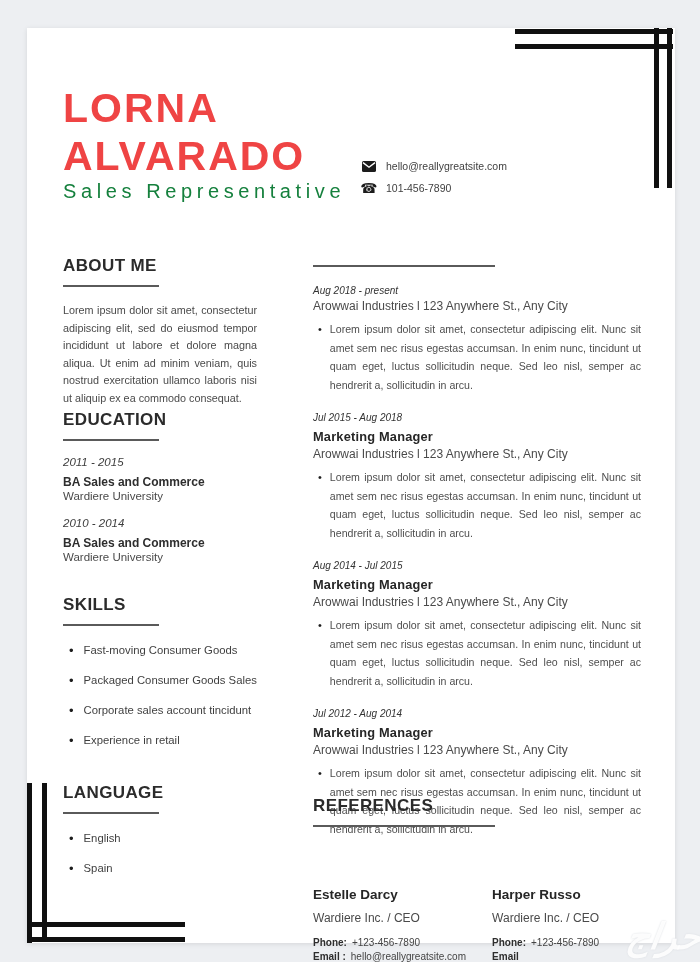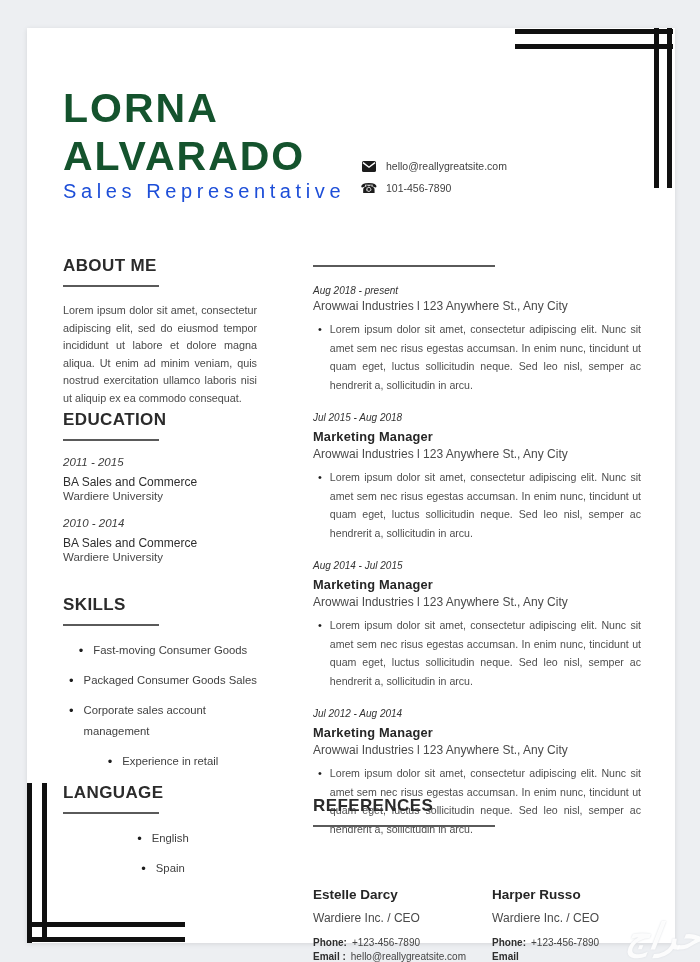--- a/index.html
+++ b/index.html
@@ -24,25 +24,25 @@
   .deco-tr-v2 { top:0; right:3px;  width:5px; height:160px; }
   .deco-bl-v1 { bottom:0;  left:0px;  width:5px; height:160px; }
   .deco-bl-v2 { bottom:2px; left:15px; width:5px; height:158px; }
   .deco-bl-h1 { bottom:16px; left:0px; width:158px; height:5px; }
   .deco-bl-h2 { bottom:1px;  left:0px; width:158px; height:5px; }
 
   
   .name {
     position:absolute; left:36px; top:56px;
     font-size:41px; font-weight:800; letter-spacing:2px;
-    color:#14532d; line-height:48px;
+    color:#ef4444; line-height:48px;
   }
   .job-title {
     position:absolute; left:36px; top:152px;
-    font-size:20px; font-weight:400; letter-spacing:4.6px; color:#1d4ed8;
+    font-size:20px; font-weight:400; letter-spacing:4.6px; color:#15803d;
   }
   .contact { position:absolute; left:334px; top:132px; }
   .contact-row { display:flex; align-items:center; margin-bottom:10px; }
   .contact-row .c-icon { width:16px; display:flex; justify-content:center; margin-right:9px; }
   .contact-row .c-text { font-size:10.5px; color:#3f3f3f; }
   .phone-glyph { font-family:"DejaVu Sans",sans-serif; font-size:14px; color:#1c1c1c; line-height:12px; }
 
   
   .section { position:absolute; }
   .sec-title { font-size:17px; font-weight:700; letter-spacing:0.4px; color:#2b2b2b; }
@@ -51,24 +51,24 @@
   .rule-wide { width:182px; }
 
   
   .col-left { left:36px; width:194px; }
   .about-text {
     margin-top:15px; font-size:10.8px; line-height:17.5px;
     text-align:justify; color:#4a4a4a;
   }
   .edu-item { margin-top:15px; }
   .edu-dates { font-style:italic; font-size:11.5px; color:#3d3d3d; }
-  .edu-degree { margin-top:7px; font-size:12px; font-weight:400; color:#2e2e2e; }
+  .edu-degree { margin-top:7px; font-size:12px; font-weight:700; color:#2e2e2e; }
   .edu-school { margin-top:1px; font-size:11.5px; color:#4a4a4a; }
   .b-list { margin-top:14px; }
-  .b-item { display:flex; margin-bottom:9px; font-size:11.3px; color:#3f3f3f; line-height:21px;justify-content:center; }
+  .b-item { display:flex; margin-bottom:9px; font-size:11.3px; color:#3f3f3f; line-height:21px; }
   .b-item::before { content:"•"; margin:0 10px 0 6px; font-size:13px; color:#1d1d1d; }
 
   
   .col-right { left:286px; width:328px; }
   .xp-item { margin-top:18px; }
   .xp-dates { font-style:italic; font-size:10px; font-weight:400; color:#333;margin-top:8px; }
   .xp-role { margin-top:6px; font-size:12.8px; font-weight:700; color:#262626; letter-spacing:0.2px; }
   .xp-company { margin-top:3px; font-size:12px; color:#4a4a4a; }
   .xp-desc { display:flex; margin-top:7px; }
   .xp-desc::before { content:"•"; margin:0 8px 0 5px; font-size:11px; color:#1d1d1d; line-height:18px; }
@@ -156,21 +156,21 @@
     <div class="sec-title">SKILLS</div>
     <div class="sec-rule rule-narrow"></div>
     <div class="b-list">
       <div class="b-item">
           <span>Fast-moving Consumer Goods</span>
         </div>
       <div class="b-item">
           <span>Packaged Consumer Goods Sales</span>
         </div>
       <div class="b-item">
-          <span>Corporate sales account management</span>
+          <span>Corporate sales account tincidunt</span>
         </div>
       <div class="b-item">
           <span>Experience in retail</span>
         </div>
     </div>
   </div>
 
   <div class="section col-left" style="top:755px">
     <div class="sec-title">LANGUAGE</div>
     <div class="sec-rule rule-narrow"></div>

